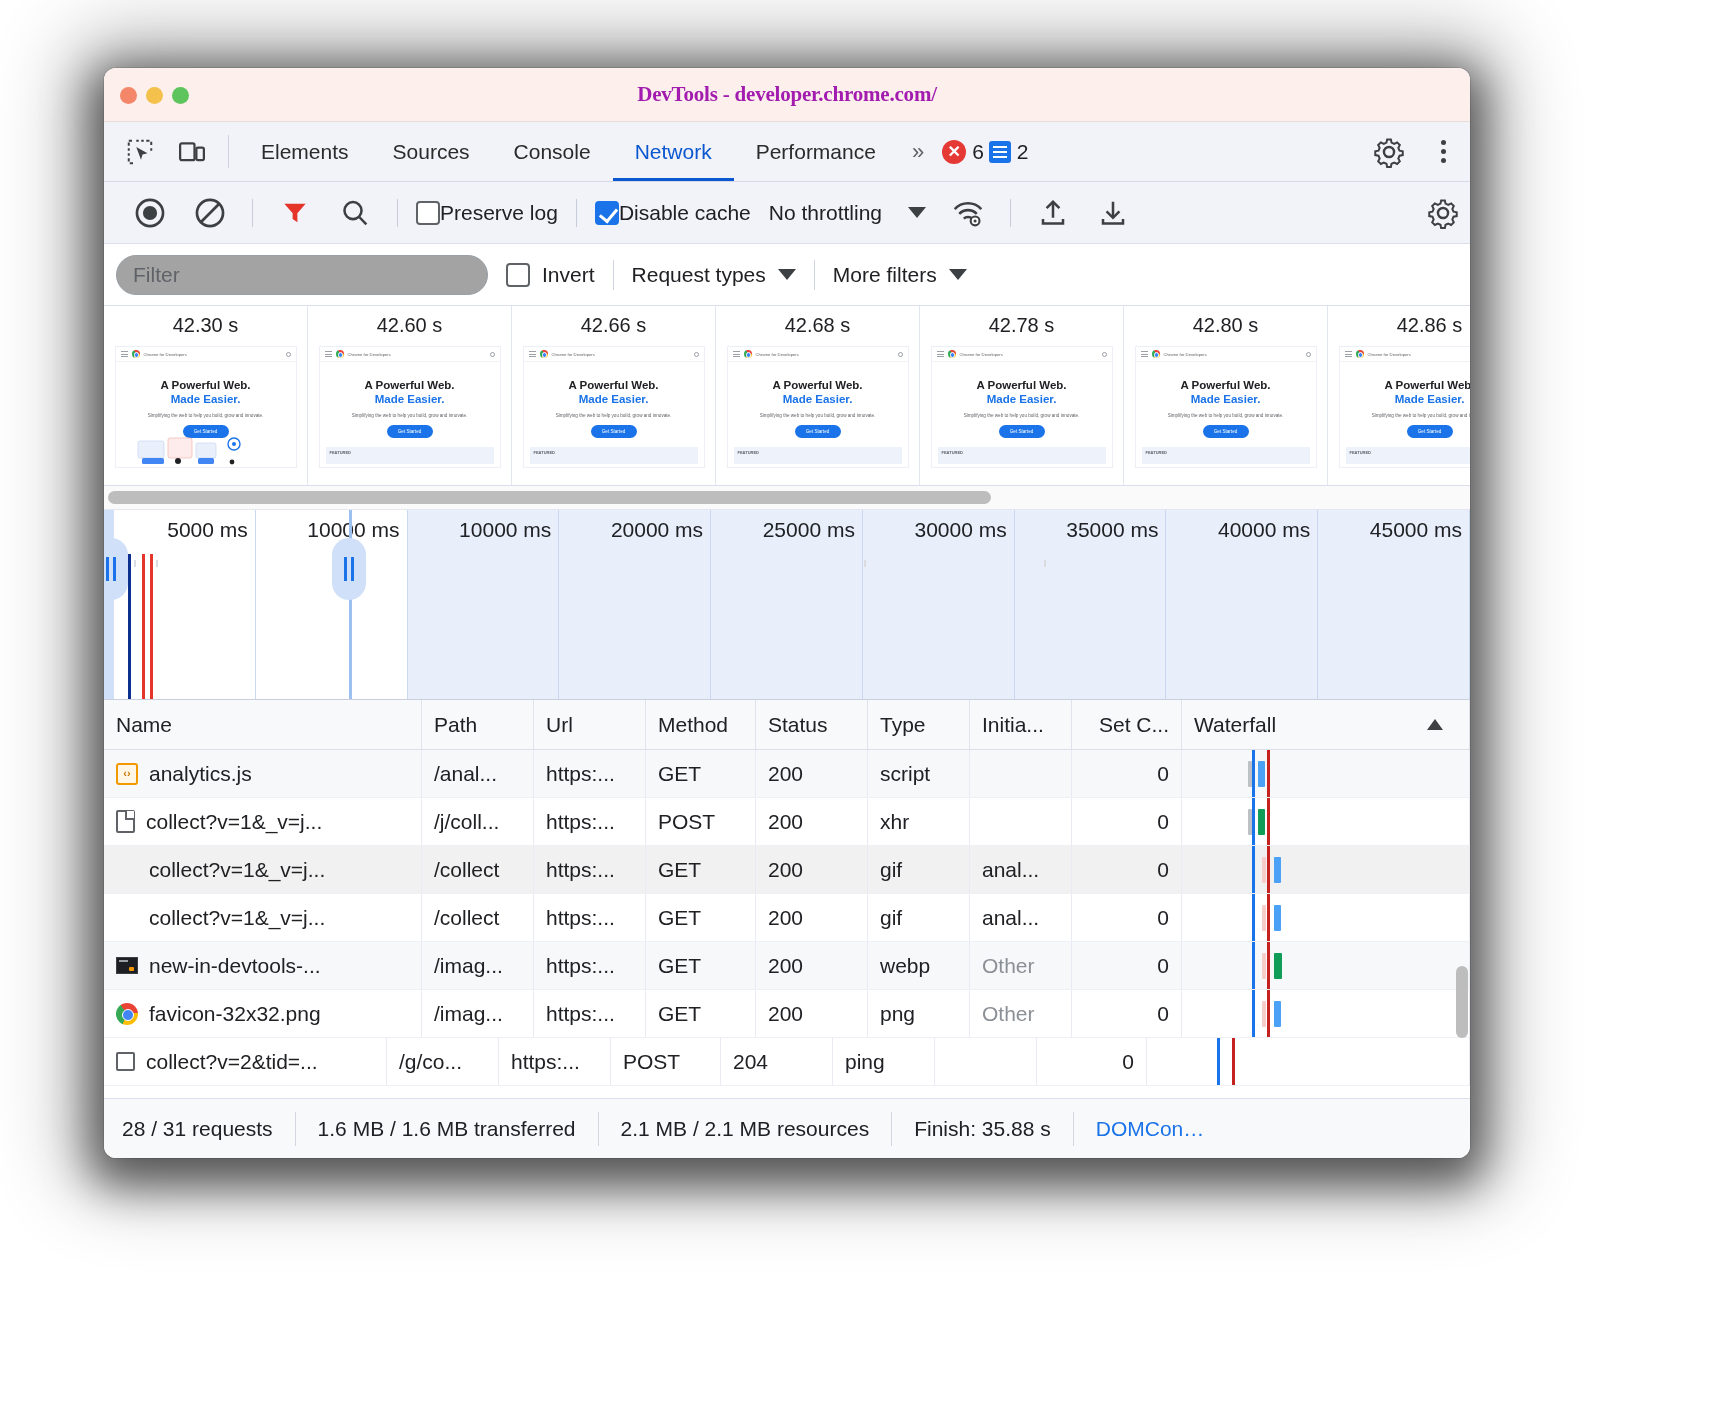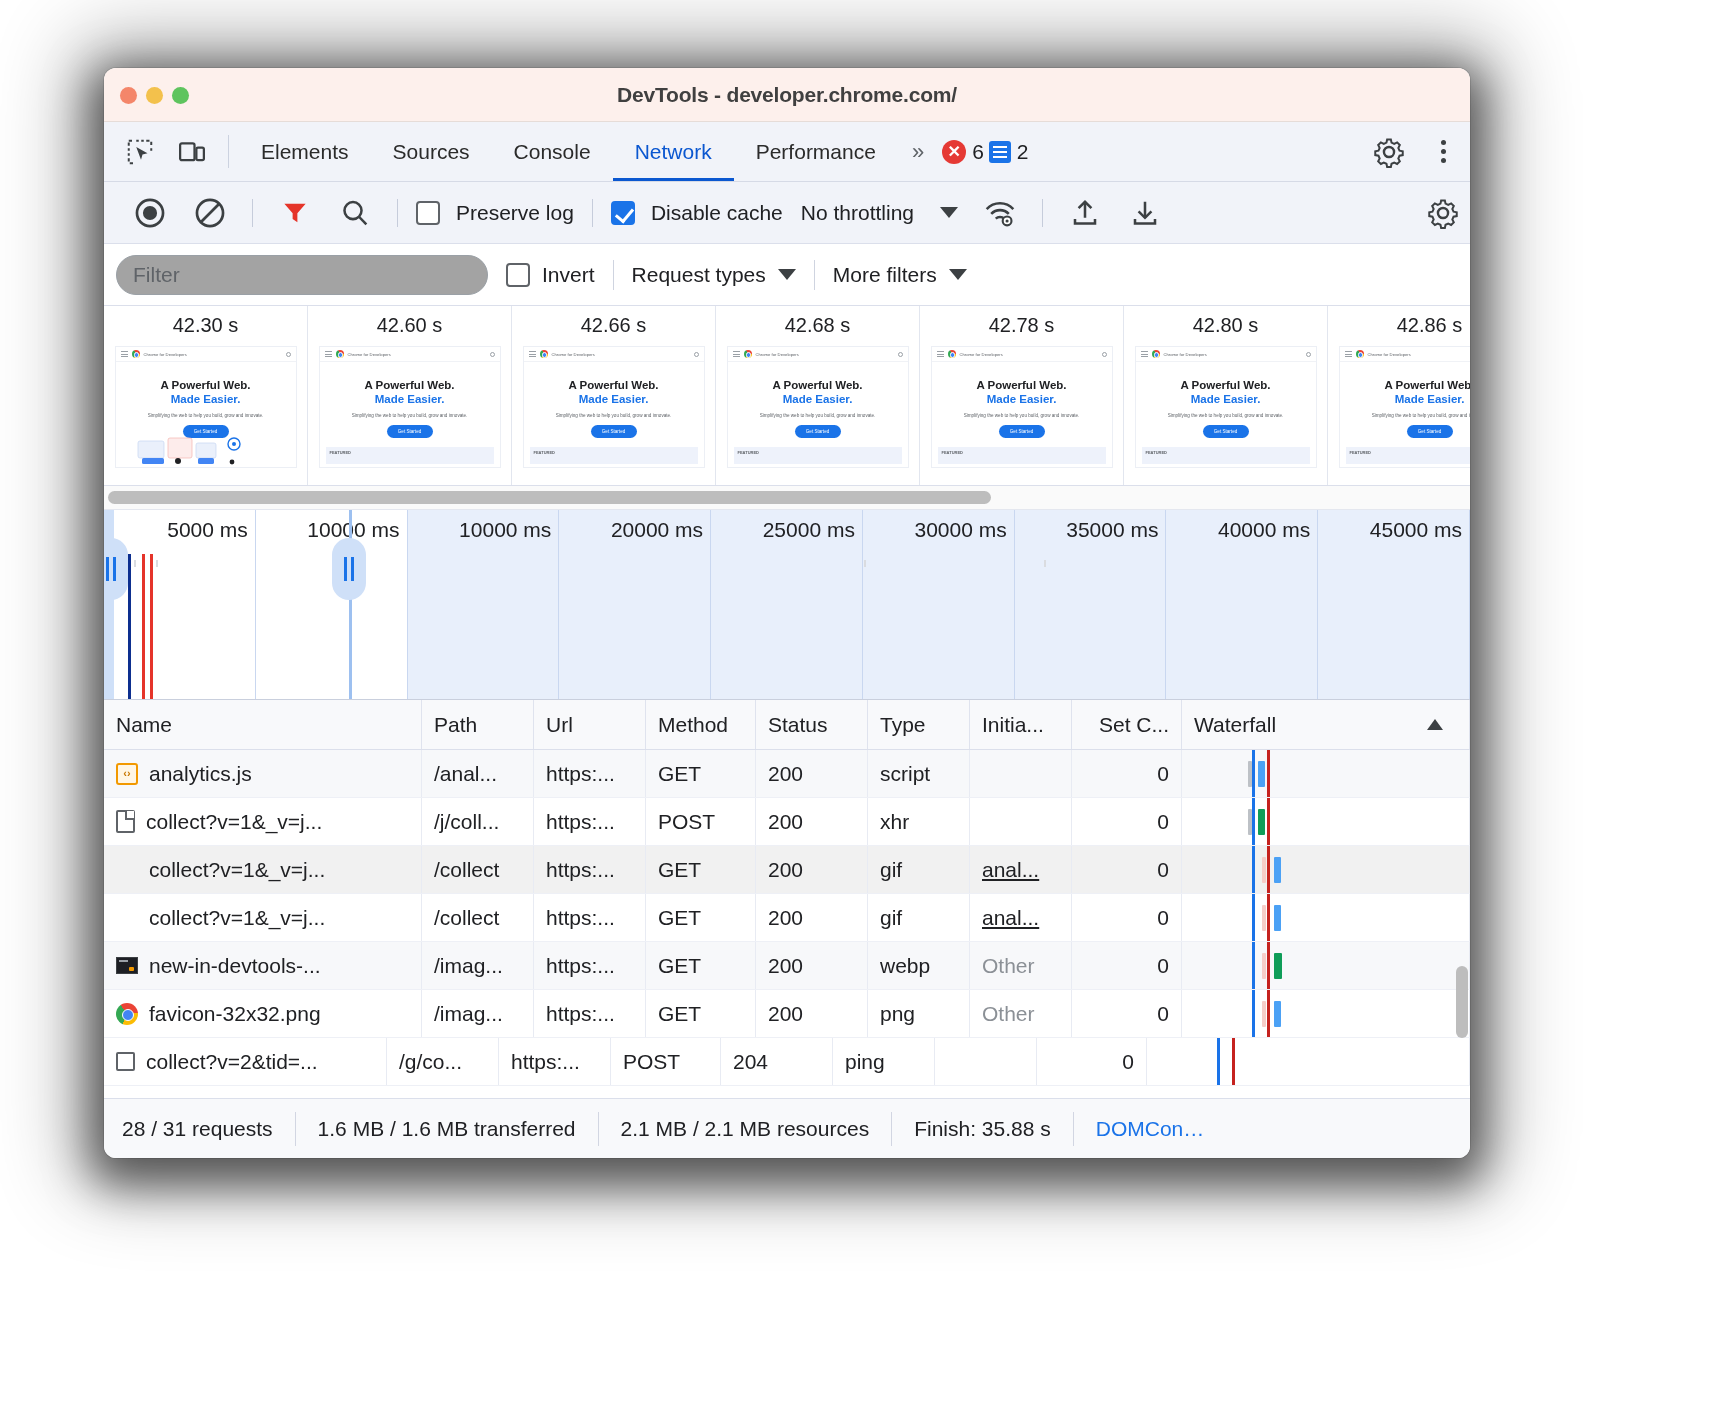--- a/index.html
+++ b/index.html
@@ -47,22 +47,23 @@
   }
   .dot { width: 17px; height: 17px; border-radius: 50%; }
   .dot.red { background: #f4866a; }
   .dot.yellow { background: #f3c14c; }
   .dot.green { background: #5ec45e; }
   .win-title {
     width: 100%;
     text-align: center;
     font-size: 21px;
     font-weight: bold;
-    color: #404040;
+    color: #a21caf;
     letter-spacing: -0.2px;
+    font-family: Liberation Serif, serif;
   }
 
   
   .tabbar {
     height: 60px;
     background: #f1f3f9;
     border-bottom: 1px solid #d6dae6;
     display: flex;
     align-items: stretch;
     flex: none;
@@ -122,21 +123,21 @@
   .nettoolbar {
     height: 62px;
     background: #f1f3f9;
     border-bottom: 1px solid #dbdfeb;
     display: flex; align-items: center;
     flex: none;
     padding-left: 16px;
   }
   .nt-btn { width: 60px; display: flex; align-items: center; justify-content: center; cursor: pointer; }
   .vsep { width: 1px; height: 28px; background: #c6ccdb; margin: 0 12px; }
-  .cbrow { display: flex; gap: 16px; cursor: pointer; padding: 0 6px; }
+  .cbrow { display: flex; gap: 0; cursor: pointer; padding: 0 6px; }
   .cb {
     width: 24px; height: 24px;
     border: 2px solid #5f6368; border-radius: 4px;
     background: #fff; flex: none;
   }
   .cb.checked {
     background: #1a73e8; border-color: #1a73e8;
     position: relative;
   }
   .cb.checked::after {
@@ -354,21 +355,21 @@
   .td {
     display: flex; align-items: center;
     padding: 0 12px;
     font-size: 21px; color: #202124;
     border-right: 1px solid #e8ebf3;
     white-space: nowrap; overflow: hidden;
   }
   .td.num { justify-content: flex-end; }
   .td.name { gap: 11px; }
   .td.muted { color: #8b9096; }
-  .td.link span { text-decoration: underline; }
+  .td.link span { }
   .td.wf { flex: 1; position: relative; padding: 0; }
 
   
   .ico { width: 22px; height: 22px; flex: none; position: relative; }
   .ico-script {
     border: 2px solid #f29900; border-radius: 3px;
     background: #fff6e5;
     display: flex; align-items: center; justify-content: center;
     font-size: 11px; color: #c77700; font-weight: bold;
     line-height: 1;

